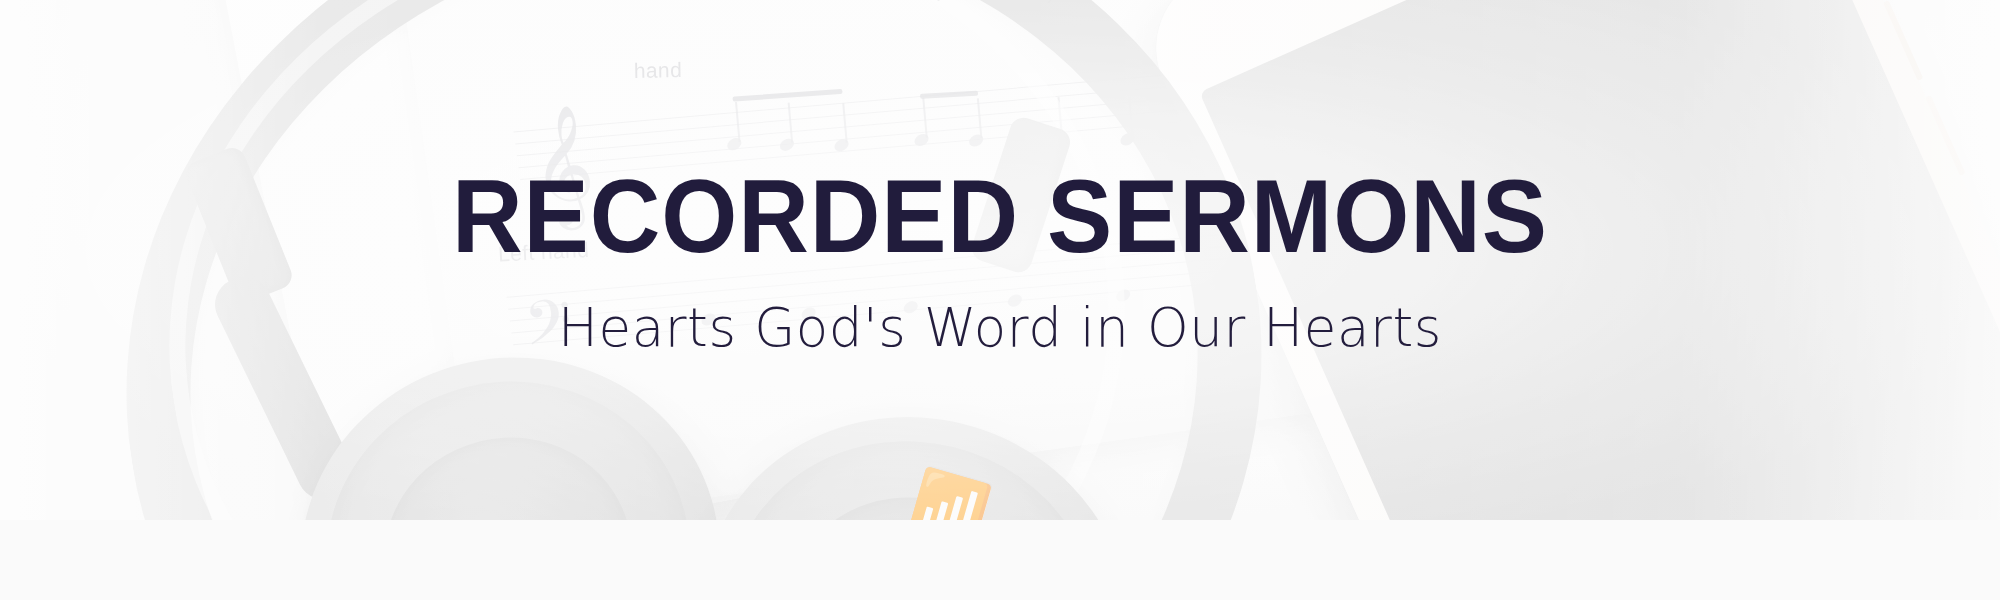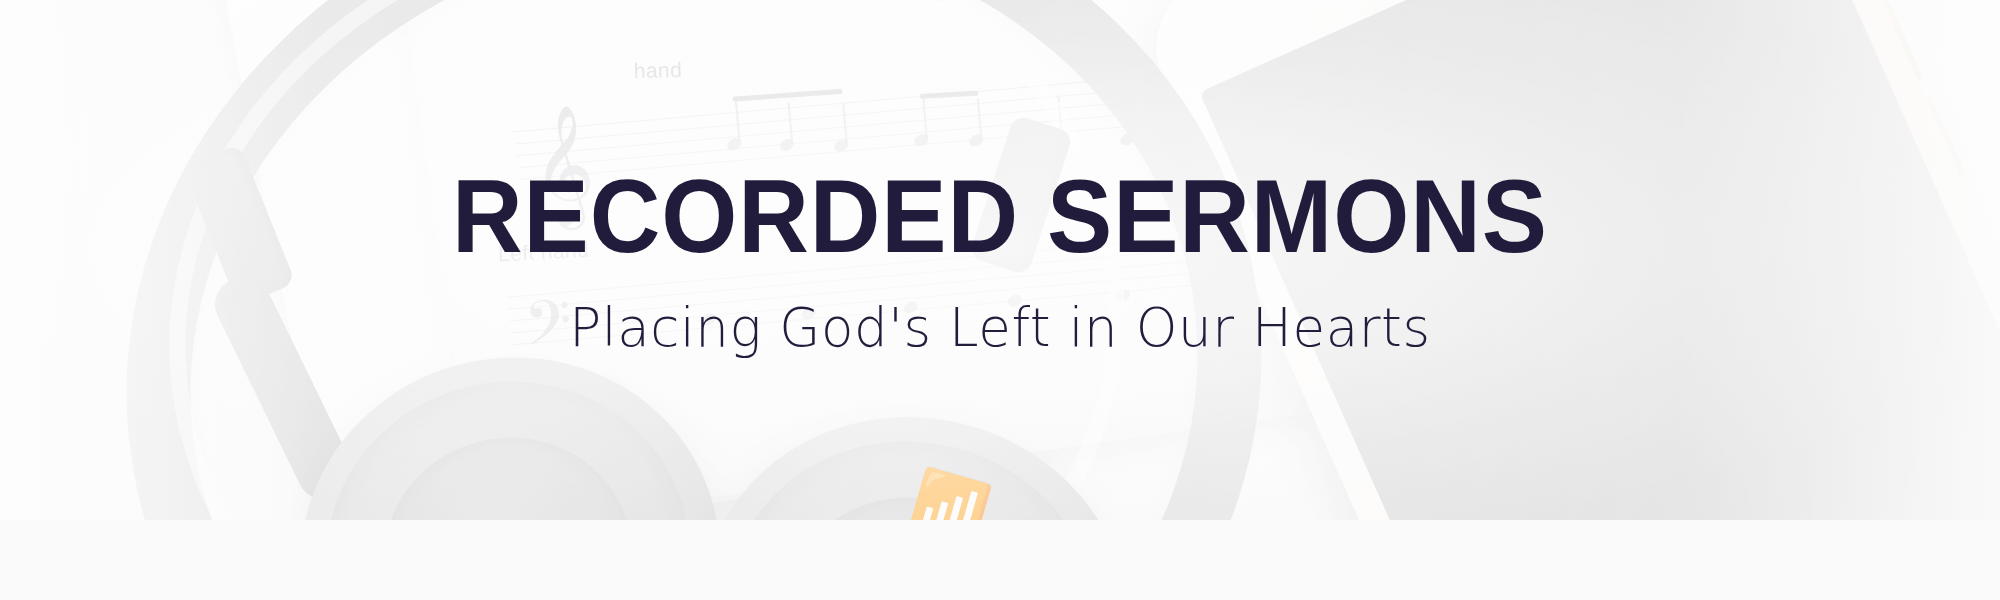--- a/index.html
+++ b/index.html
@@ -245,16 +245,16 @@
       <div class="emboss-bt" style="left:912px;top:478px;">📶</div>
       <div class="emboss-pwr" style="left:854px;top:548px;"></div>
     </div>
 
     <div class="wash"></div>
     <div class="wash2"></div>
   </div>
 
   <div class="content">
     <h1 class="title">RECORDED SERMONS</h1>
-    <p class="subtitle">Placing God's Left in Our Hearts</p>
+    <p class="subtitle">Hearts God's Word in Our Hearts</p>
   </div>
 
 </div>
 
 </body></html>

